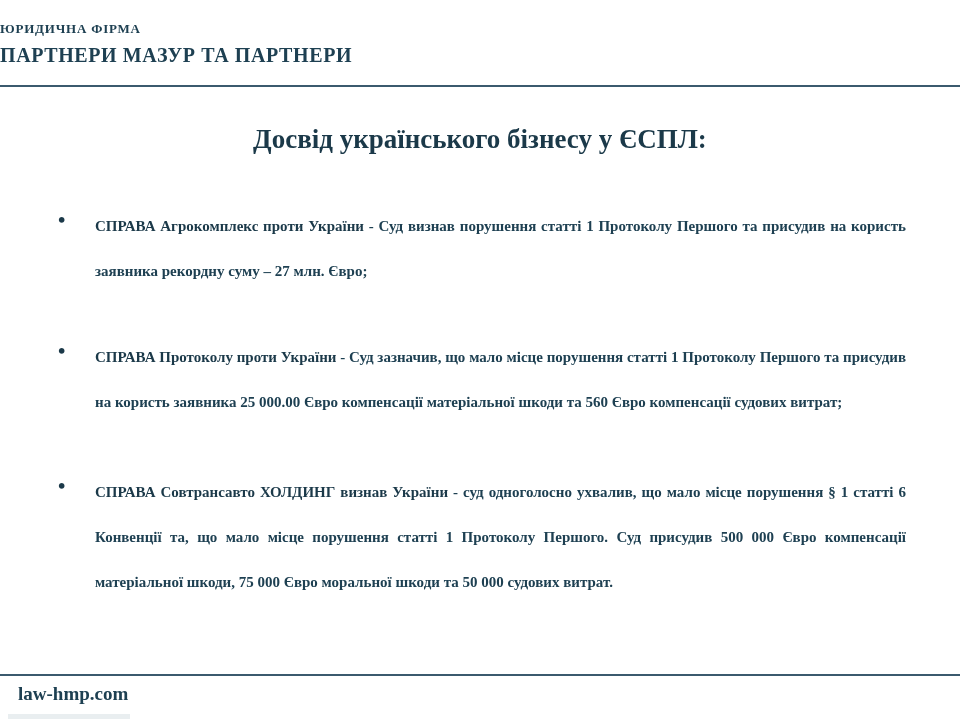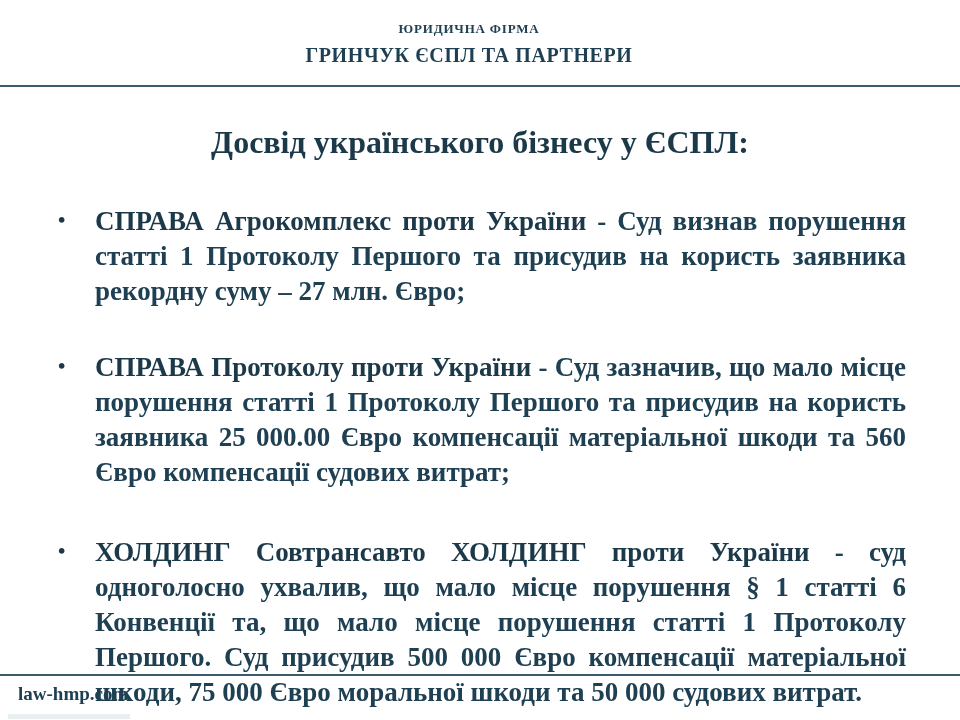--- a/index.html
+++ b/index.html
@@ -14,55 +14,55 @@
     overflow: hidden;
     font-family: "Liberation Serif", "DejaVu Serif", serif;
     color: var(--ink);
   }
   .slide { position: relative; width: 960px; height: 720px; background: #ffffff; }
 
   
   .header {
     position: absolute; top: 0; left: 0; right: 0; height: 87px;
     border-bottom: 2px solid var(--rule);
-    text-align: center;
+    text-align: left;
     padding: 21px 22px 0 0;
   }
   .firm-type {
     font-size: 13px; font-weight: bold; letter-spacing: 0.8px;
     color: var(--ink);
   }
   .firm-name {
     font-size: 20px; font-weight: bold; letter-spacing: 0.6px;
     margin-top: 7px; color: var(--ink);
   }
 
   
   .title {
     position: absolute; top: 124px; left: 0; right: 0;
     text-align: center;
-    font-size: 32px; font-weight: bold;
+    font-size: 27px; font-weight: bold;
     color: var(--ink-dark);
   }
 
   
   .content {
     position: absolute; top: 204px; left: 58px; right: 54px;
   }
   .bullet-item { display: flex; margin-bottom: 41px; }
   .bullet-item:nth-child(2) { margin-bottom: 45px; }
   .bullet-marker {
     width: 37px; flex-shrink: 0;
     font-size: 21px; line-height: 33px; font-weight: bold;
     color: var(--ink-dark);
   }
   .bullet-text {
     flex: 1;
     text-align: justify;
-    font-size: 27px; line-height: 35px; font-weight: bold;
+    font-size: 15px; line-height: 45px; font-weight: bold;
     color: var(--ink);
   }
   .bullet-lead { color: var(--ink-dark); }
 
   
   .footer {
     position: absolute; top: 674px; left: 0; right: 0; bottom: 0;
     border-top: 2px solid var(--rule);
     padding: 7px 0 0 18px;
   }
@@ -75,40 +75,40 @@
     background: #e9eef0;
   }
 </style>
 </head>
 <body>
 
 <div class="slide">
 
   <div class="header">
     <div class="firm-type">ЮРИДИЧНА ФІРМА</div>
-    <div class="firm-name">ГРИНЧУК ЄСПЛ ТА ПАРТНЕРИ</div>
+    <div class="firm-name">ПАРТНЕРИ МАЗУР ТА ПАРТНЕРИ</div>
   </div>
 
   <div class="title">Досвід українського бізнесу у ЄСПЛ:</div>
 
   <div class="content">
 
     <div class="bullet-item">
       <div class="bullet-marker">•</div>
       <div class="bullet-text"><span class="bullet-lead">СПРАВА Агрокомплекс проти України</span><span> - Суд визнав порушення статті 1 Протоколу Першого та присудив на користь заявника рекордну суму – 27 млн. Євро;</span></div>
     </div>
 
     <div class="bullet-item">
       <div class="bullet-marker">•</div>
       <div class="bullet-text"><span class="bullet-lead">СПРАВА Протоколу проти України</span><span> - Суд зазначив, що мало місце порушення статті 1 Протоколу Першого та присудив на користь заявника 25 000.00 Євро компенсації матеріальної шкоди та 560 Євро компенсації судових витрат;</span></div>
     </div>
 
     <div class="bullet-item">
       <div class="bullet-marker">•</div>
-      <div class="bullet-text"><span class="bullet-lead">ХОЛДИНГ Совтрансавто ХОЛДИНГ проти України</span><span> - суд одноголосно ухвалив, що мало місце порушення § 1 статті 6 Конвенції та, що мало місце порушення статті 1 Протоколу Першого. Суд присудив 500 000 Євро компенсації матеріальної шкоди, 75 000 Євро моральної шкоди та 50 000 судових витрат.</span></div>
+      <div class="bullet-text"><span class="bullet-lead">СПРАВА Совтрансавто ХОЛДИНГ визнав України</span><span> - суд одноголосно ухвалив, що мало місце порушення § 1 статті 6 Конвенції та, що мало місце порушення статті 1 Протоколу Першого. Суд присудив 500 000 Євро компенсації матеріальної шкоди, 75 000 Євро моральної шкоди та 50 000 судових витрат.</span></div>
     </div>
 
   </div>
 
   <div class="footer">
     <div class="website">law-hmp.com</div>
     <div class="footer-accent-bar"></div>
   </div>
 
 </div>

